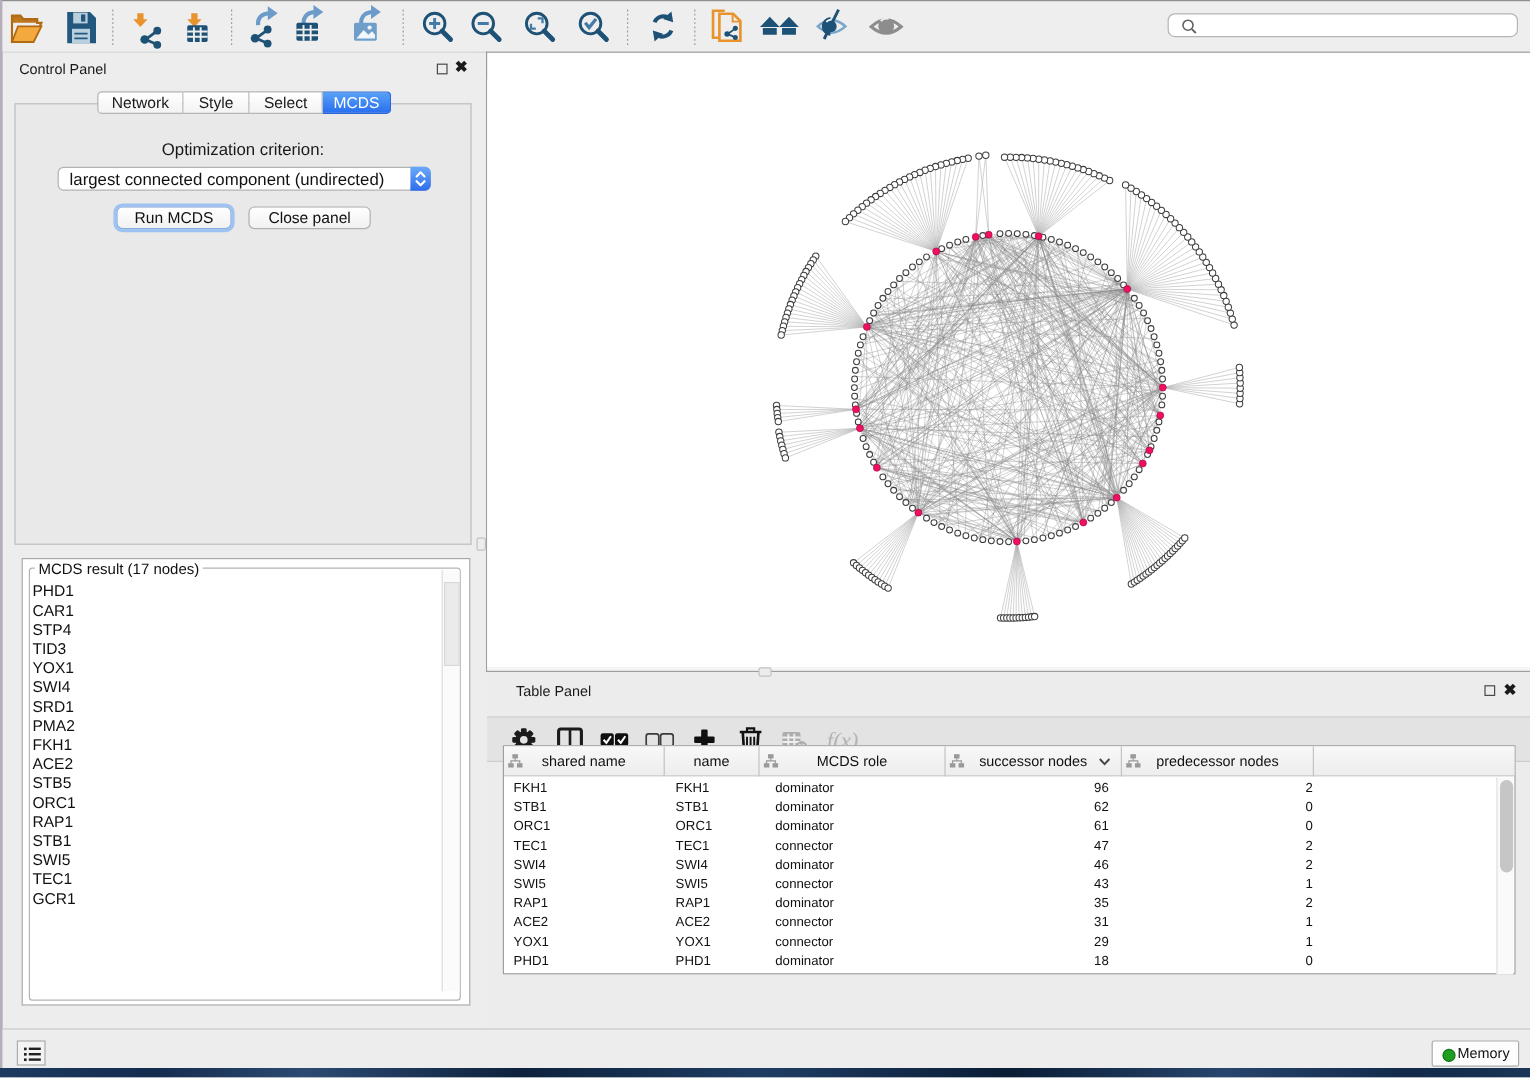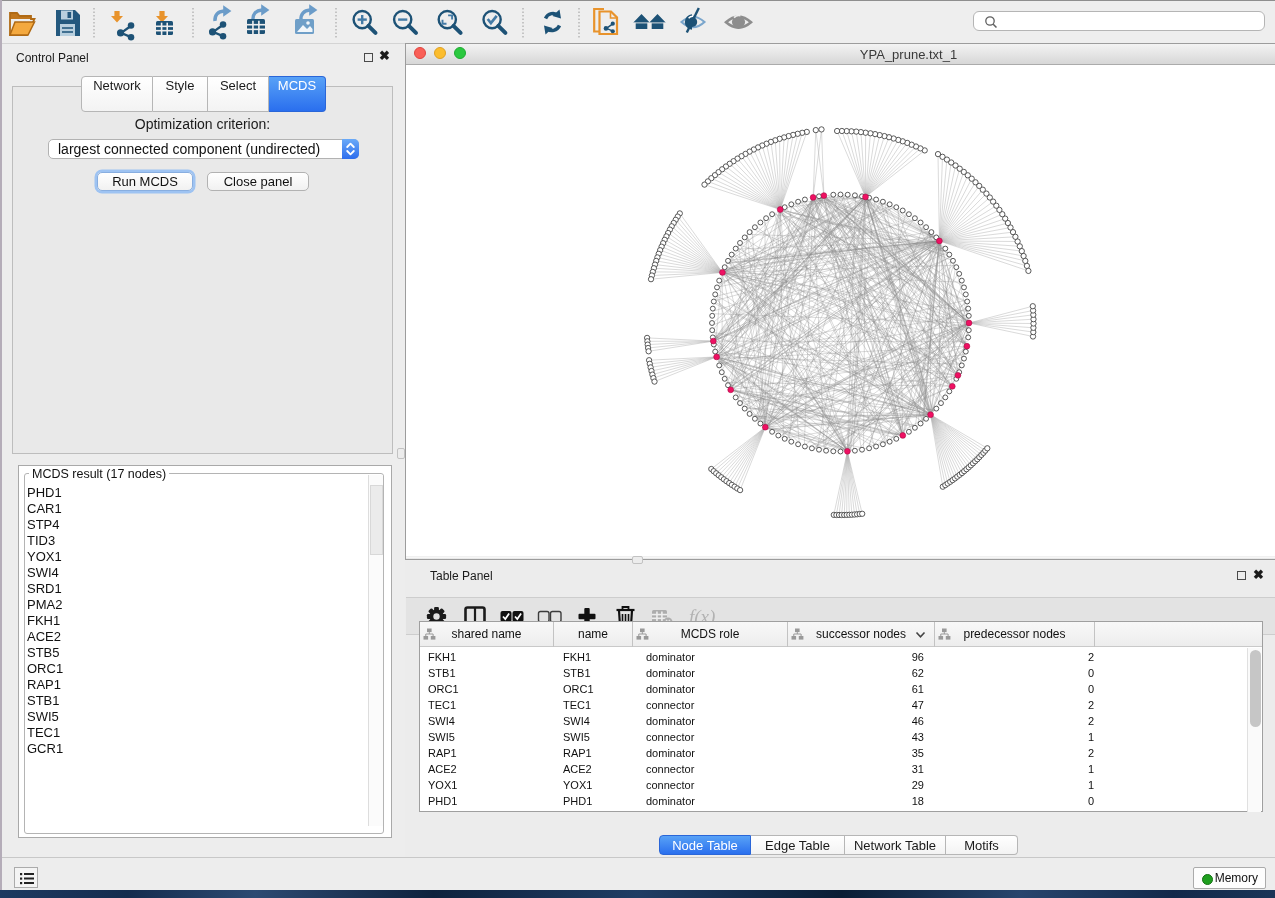--- a/index.html
+++ b/index.html
@@ -9,21 +9,21 @@
 
 #toolbar { position:absolute; left:0; top:0; width:1275px; height:44px; background:#eeeeee; border-top:1px solid #8e8e8e; border-bottom:1px solid #d4d4d4; }
 #searchbox { position:absolute; left:973px; top:10px; width:292px; height:20px; background:#fff; border:1px solid #b5b5b5; border-radius:6px; }
 
 
 #cp { position:absolute; left:0; top:44px; width:393px; height:813px; background:#ededed; border-left:2px solid #aca4b0;padding-left:43px; }
 #cp-title { position:absolute; left:14px; top:7px; font-size:12px; color:#1a1a1a; }
 #cp-float { position:absolute; left:362px; top:9px; width:9px; height:9px; border:1.5px solid #4a4a4a; }
 #cp-close { position:absolute; left:377px; top:4px; font-size:13px; font-weight:bold; color:#1a1a1a; }
 #cp-tabs { position:absolute; left:79px; top:32px; height:19px; display:flex; }
-.cptab { height:36px; line-height:18px; font-size:13px; color:#1a1a1a; text-align:center; background:linear-gradient(#ffffff,#f3f3f3); border:1px solid #b6b6b6; border-left:none; }
+.cptab { height:19px; line-height:18px; font-size:13px; color:#1a1a1a; text-align:center; background:linear-gradient(#ffffff,#f3f3f3); border:1px solid #b6b6b6; border-left:none; }
 .cptab.first { border-left:1px solid #b6b6b6; border-radius:4px 0 0 4px; }
 .cptab.last { border-radius:0 4px 4px 0; }
 .cptab.sel { background:linear-gradient(#58a2f7,#2a6fee); color:#fff; border-color:#2a66d8; }
 #cp-pane { position:absolute; left:10px; top:42px; width:381px; height:368px; background:#e9e9e9; border:1px solid #bdbdbd; }
 #opt-label { position:absolute; left:0; top:29px; width:100%; text-align:center; font-size:14px; color:#1a1a1a; }
 #dropdown { position:absolute; left:35px; top:52px; width:311px; height:20px; background:#fff; border:1px solid #b2b2b2; border-radius:5px; font-size:14px; line-height:19px; padding-left:9px; color:#111; }
 #dd-cap { position:absolute; right:-1px; top:-1px; width:17px; height:20px; border-radius:0 5px 5px 0; background:linear-gradient(#6aaaf8,#2d6ded); }
 .btn { position:absolute; top:85px; height:19px; background:linear-gradient(#ffffff,#f1f1f1); border:1px solid #b2b2b2; border-radius:5px; font-size:13px; line-height:18px; text-align:center; color:#111; }
 #btn-run { left:84px; width:96px; box-shadow:0 0 0 2.5px #9ec3f2; border-color:#88aee0; }
 #btn-close { left:194px; width:102px; }
@@ -249,26 +249,20 @@
         <div id="fs-legend">MCDS result (17 nodes)</div>
       </div>
     <div id="mcds-list">PHD1<br>CAR1<br>STP4<br>TID3<br>YOX1<br>SWI4<br>SRD1<br>PMA2<br>FKH1<br>ACE2<br>STB5<br>ORC1<br>RAP1<br>STB1<br>SWI5<br>TEC1<br>GCR1</div>
     <div id="list-scroll">
         <div id="list-thumb"></div>
       </div>
   </div>
 </div>
 
 <div id="netwin">
-  <div id="net-titlebar">
-    <div class="light" style="left:7.6px;background:#f95f57;border:0.5px solid #e0443e"></div>
-    <div class="light" style="left:27.8px;background:#fbbd2e;border:0.5px solid #dfa023"></div>
-    <div class="light" style="left:48px;background:#2ac83f;border:0.5px solid #1eab31"></div>
-    <div id="net-title">YPA_prune.txt_1</div>
-  </div>
   <div id="net-canvas">
   <svg width="869" height="492" viewBox="0 0 869 492" style="position:absolute;left:0;top:0">
 <g stroke="#8a8a8a" stroke-width="0.6" stroke-opacity="0.52">
 <line x1="374.2" y1="143.5" x2="352.2" y2="355.7"></line>
 <line x1="374.2" y1="143.5" x2="561.4" y2="236.9"></line>
 <line x1="374.2" y1="143.5" x2="377.4" y2="372.1"></line>
 <line x1="374.2" y1="143.5" x2="534.6" y2="337.5"></line>
 <line x1="374.2" y1="143.5" x2="544.3" y2="190.2"></line>
 <line x1="374.2" y1="143.5" x2="321.2" y2="196.5"></line>
 <line x1="374.2" y1="143.5" x2="561.2" y2="235.7"></line>
@@ -1285,26 +1279,20 @@
         <span class="c1">PHD1</span>
         <span class="c2">PHD1</span>
         <span class="c3">dominator</span>
         <span class="c4">18</span>
         <span class="c5">0</span>
       </div>
     <div id="tbl-scroll">
         <div id="tbl-thumb"></div>
       </div>
   </div>
-  <div id="tp-tabs">
-    <div class="tptab sel first" style="width:92px">Node Table</div>
-    <div class="tptab" style="width:94px">Edge Table</div>
-    <div class="tptab" style="width:101px">Network Table</div>
-    <div class="tptab last" style="width:72px">Motifs</div>
-  </div>
 </div>
 
 <div id="statusbar">
   <div id="sb-listbtn">
       <svg width="22" height="19" style="position:absolute;left:1px;top:1px">
         <g fill="#222">
           <rect x="4" y="4" width="2.2" height="2.2"></rect>
           <rect x="8" y="4" width="10" height="2"></rect>
           <rect x="4" y="8.5" width="2.2" height="2.2"></rect>
           <rect x="8" y="8.5" width="10" height="2"></rect>

